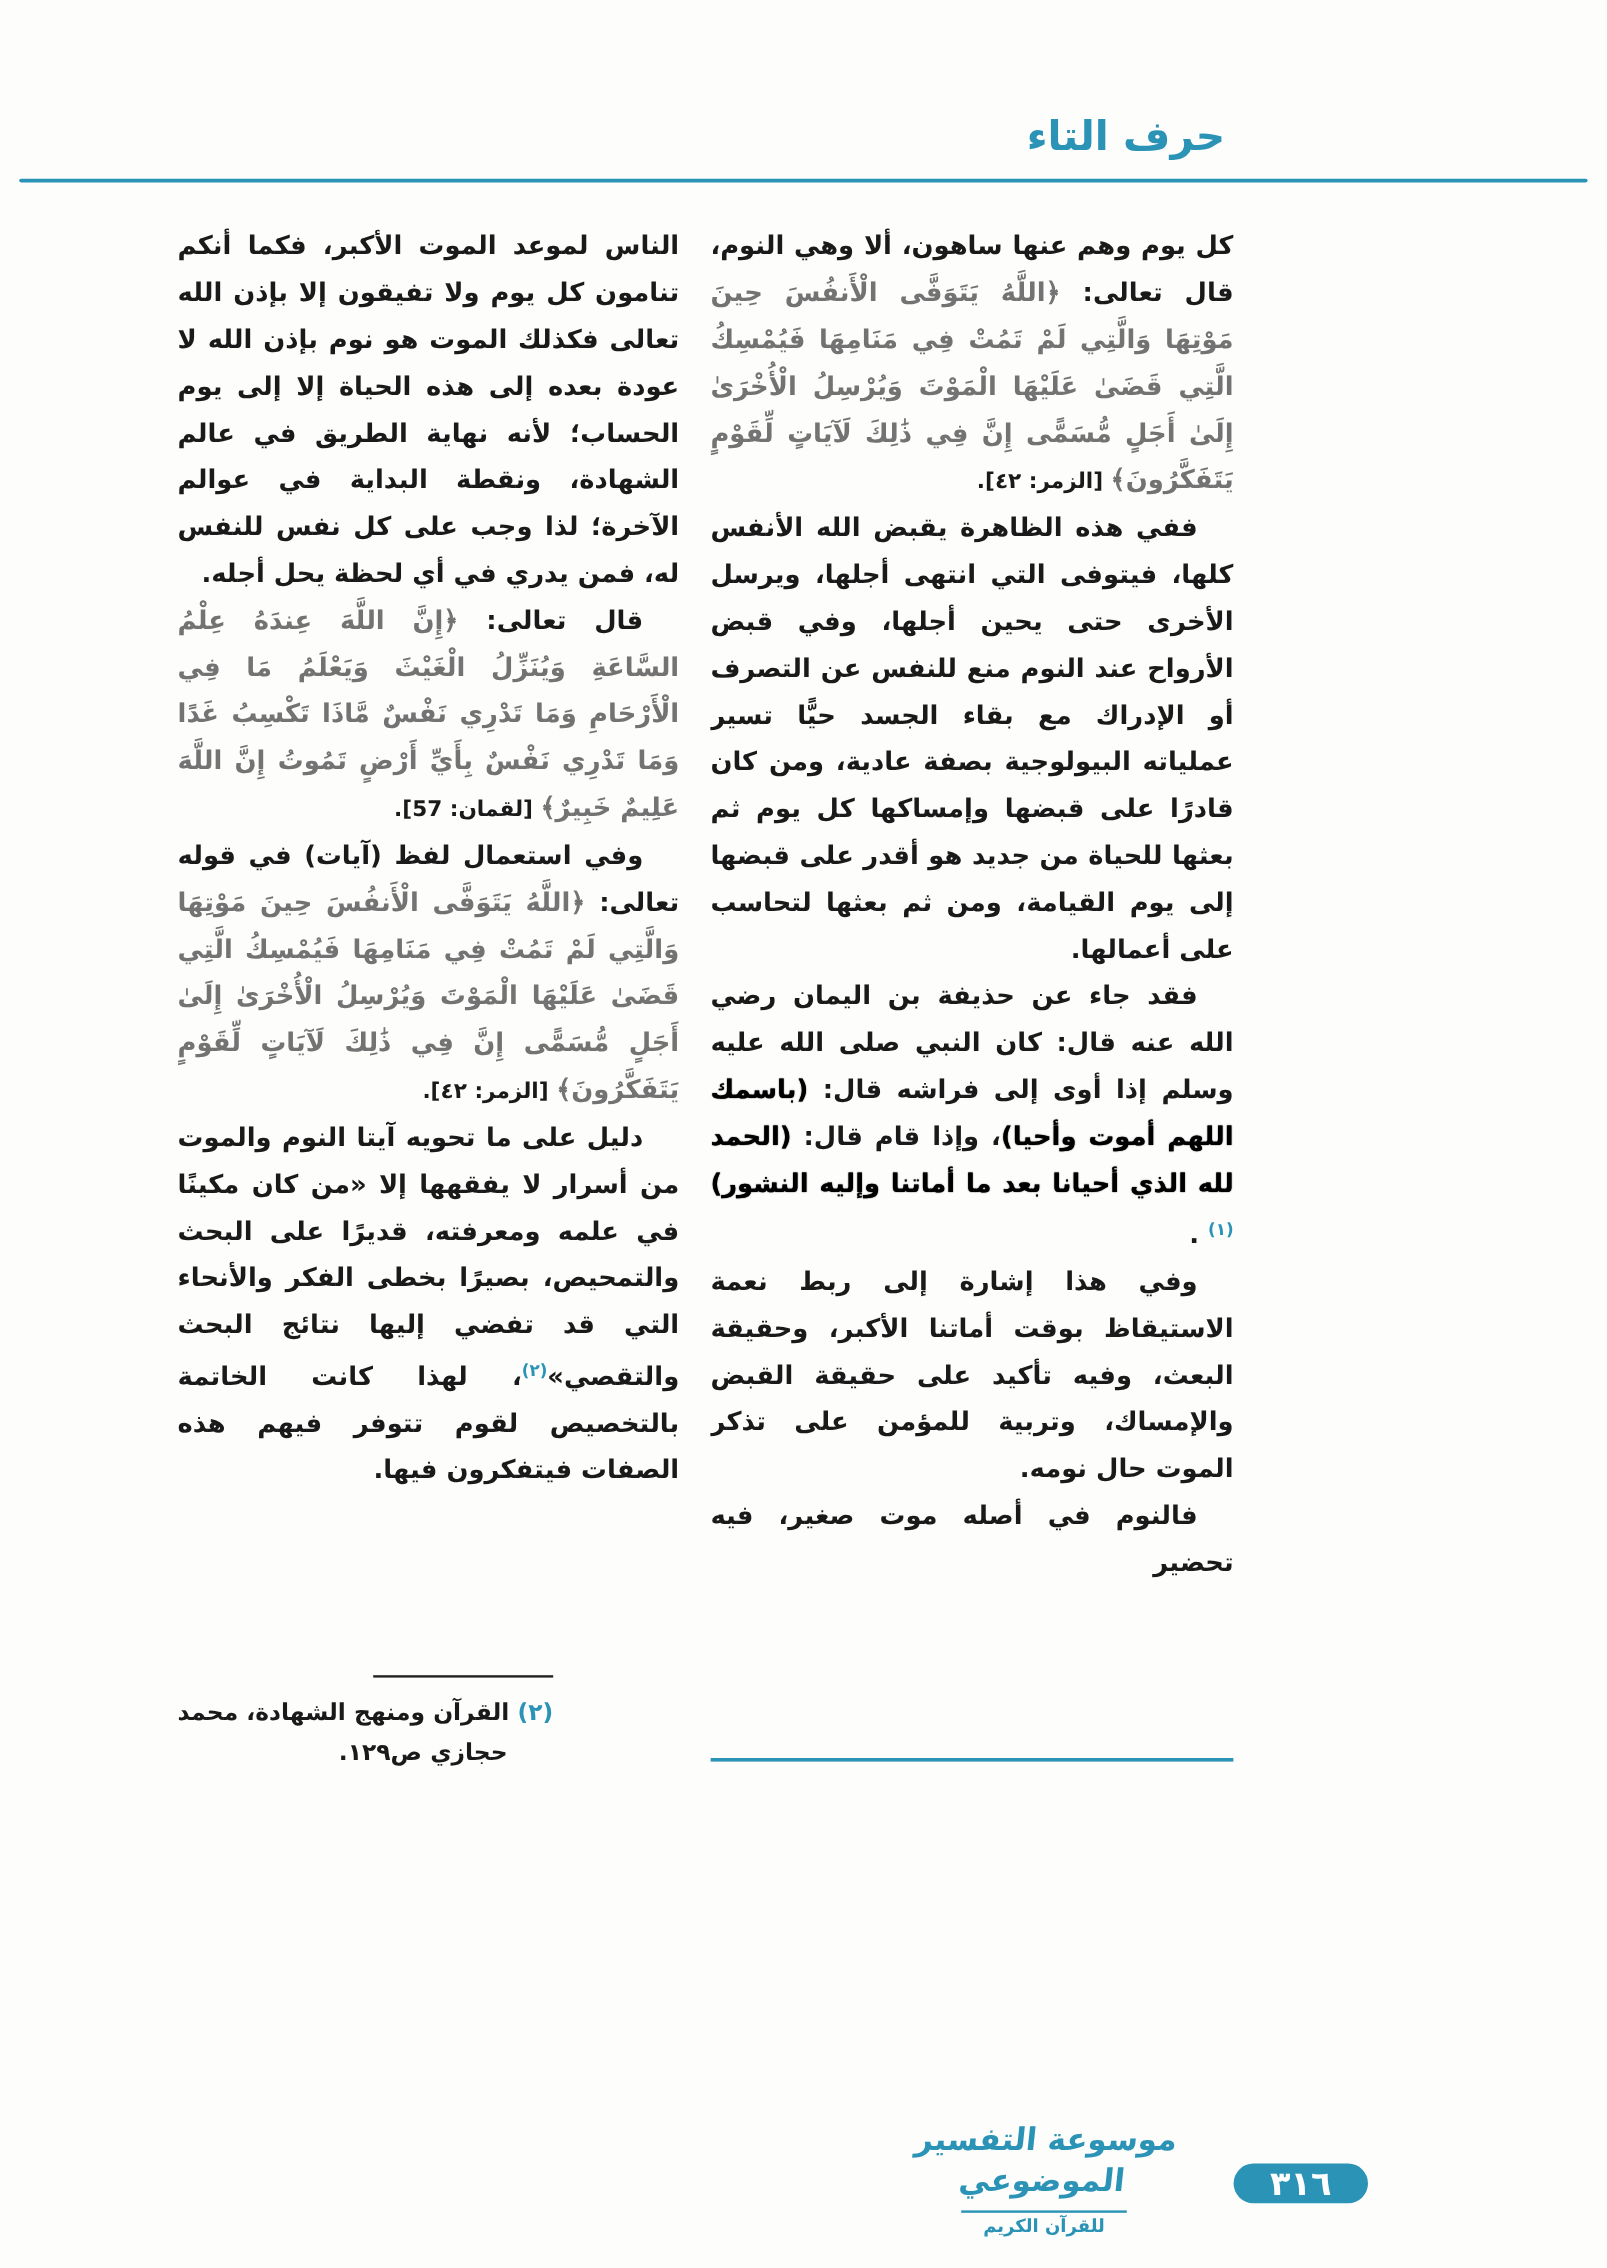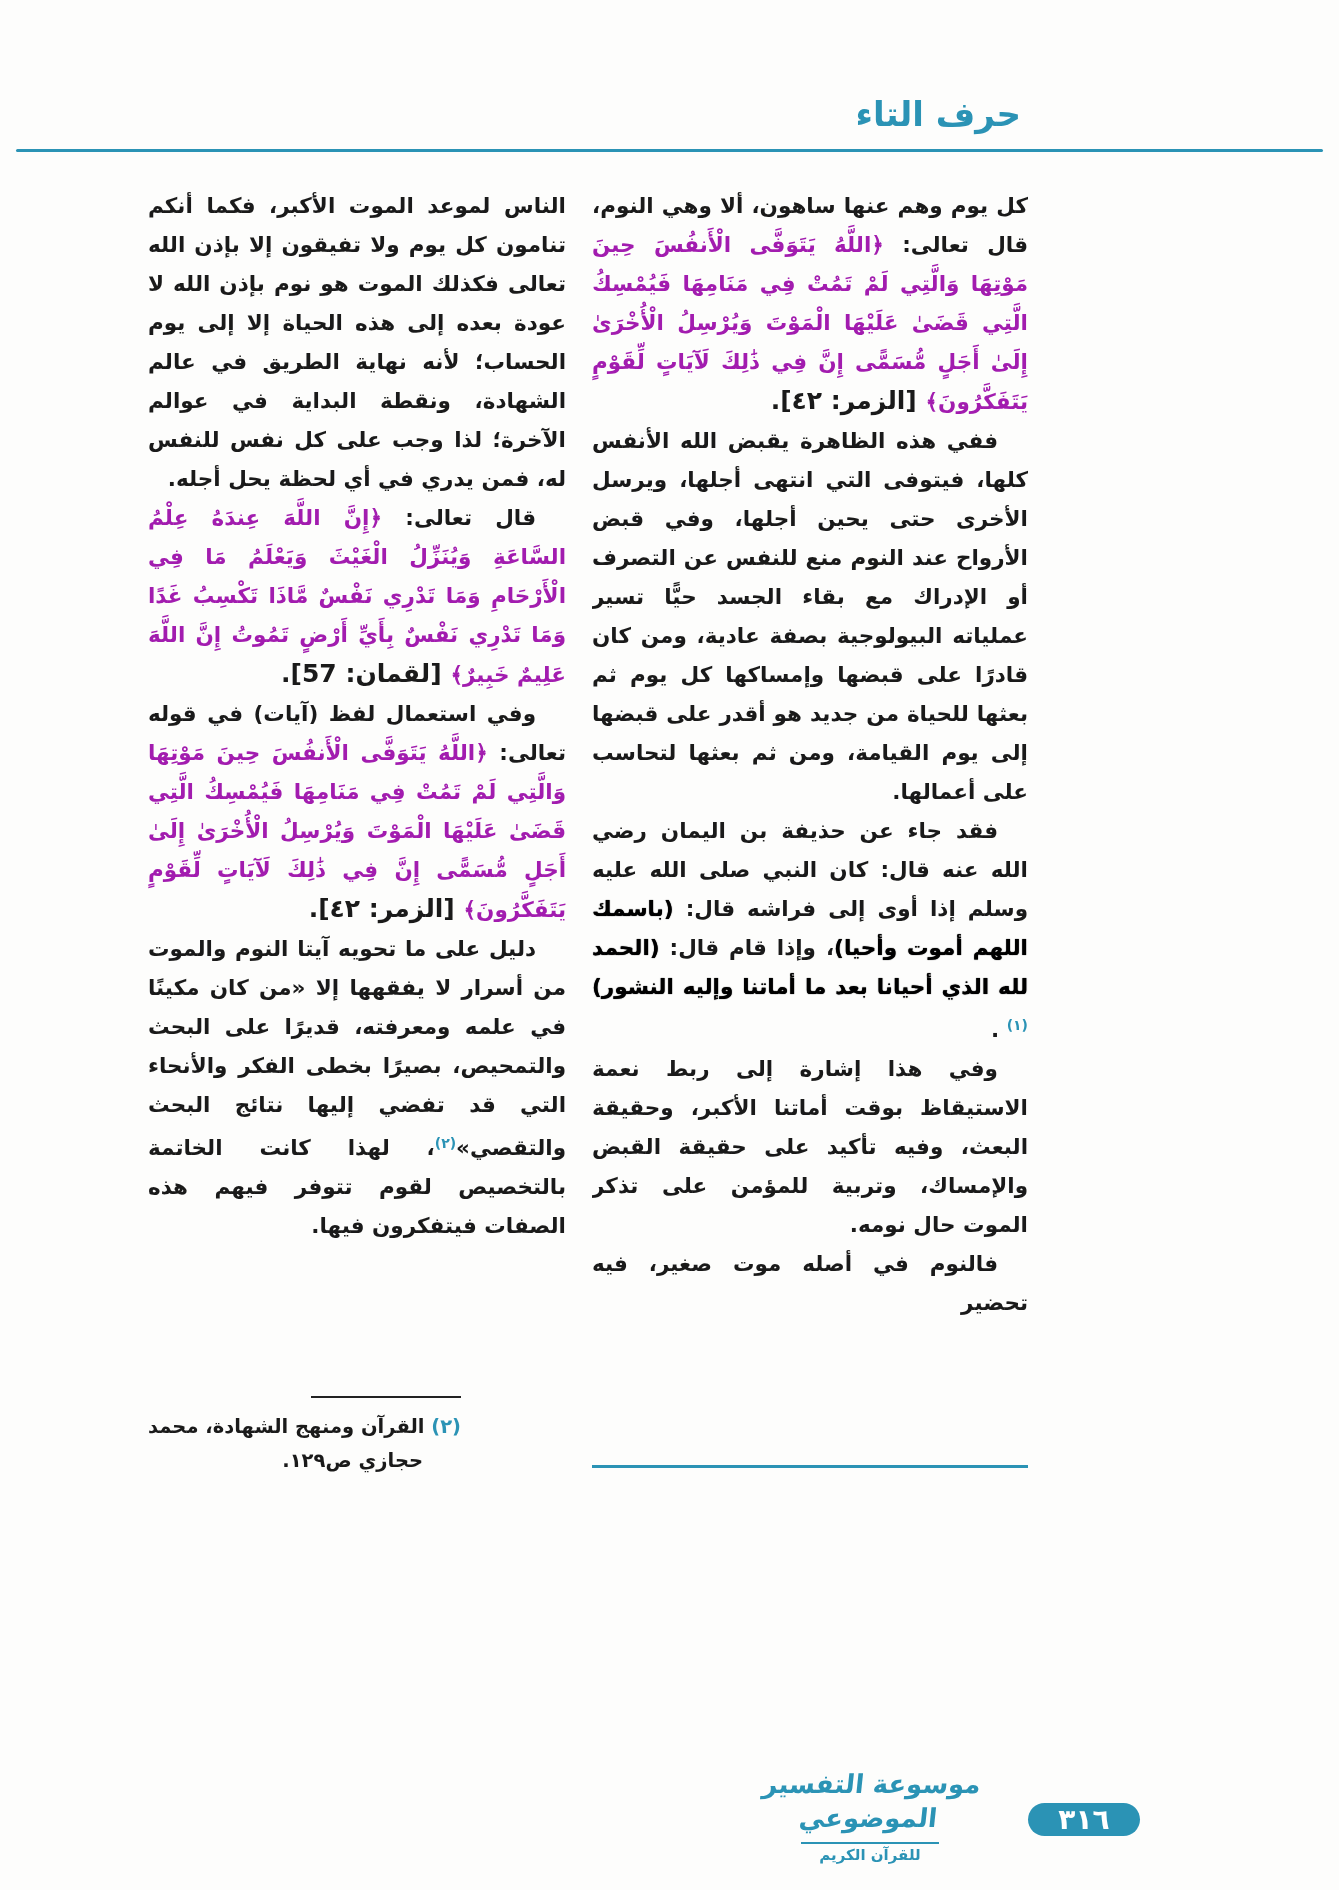--- a/index.html
+++ b/index.html
@@ -30,22 +30,22 @@
   .col-left{width:418px;}
   .col-text{overflow:hidden;}
   .para{
     font-size:21.5px;line-height:39px;
     text-align:justify;
     text-indent:30px;
     font-weight:bold;
   }
   .para.no-indent{text-indent:0;}
   .run-plain{color:#1a1a1a;}
-  .run-quran{color:#a21caf;}
-  .run-ref{font-size:25px;color:#1a1a1a;}
+  .run-quran{color:#737373;}
+  .run-ref{font-size:18px;color:#1a1a1a;}
   .run-bold{color:#000;text-shadow:0 0 1px #000;}
   .run-sup{
     color:#2b93b5;font-size:14px;vertical-align:7px;
   }
   
   .footnotes{margin-top:auto;font-size:19.5px;line-height:34px;font-weight:bold;}
   .fn-rule-right{height:3px;background:#2b93b5;margin-bottom:10px;}
   .col-left .footnotes{margin-left:0;margin-right:0;}
   .col-left .fn-inner{margin-right:105px;}
   .fn-rule-left{height:2px;background:#222;width:150px;margin-bottom:12px;}

